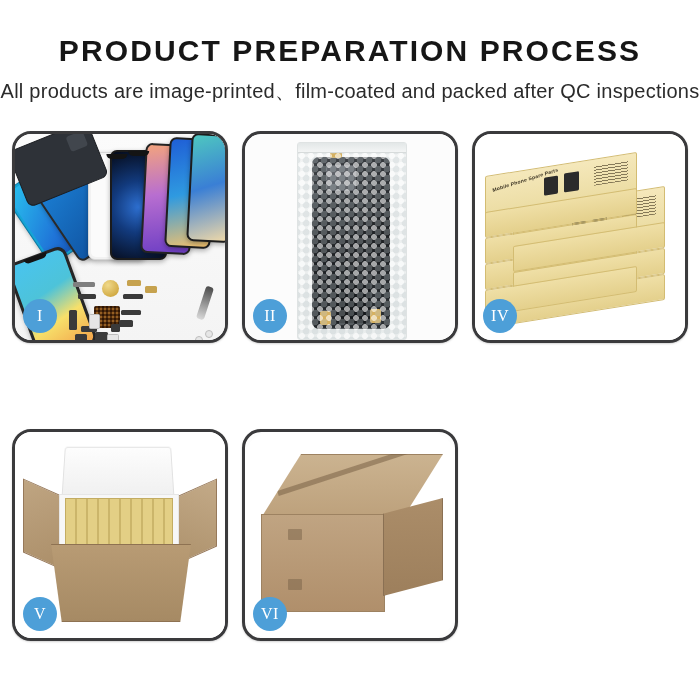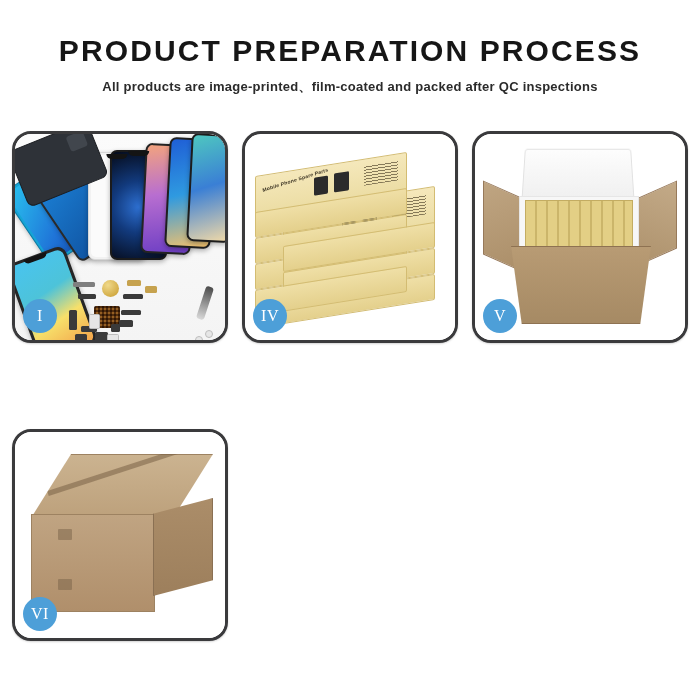--- a/index.html
+++ b/index.html
@@ -17,24 +17,24 @@
   .title{
     font-size:30px;
     font-weight:700;
     letter-spacing:2.1px;
     color:#161616;
     line-height:1.1;
     font-family:Liberation Sans, sans-serif;
   }
   .subtitle{
     margin-top:11px;
-    font-size:13px;
+    font-size:20px;
     color:#2b2b2b;
     letter-spacing:.25px;
-    font-weight:700;
+    font-weight:400;
   }
 
   
   .grid{
     position:absolute;
     left:12px;top:131px;
     width:676px;height:512px;
     display:grid;
     grid-template-columns:repeat(3,216px);
     grid-template-rows:repeat(2,212px);
@@ -177,21 +177,21 @@
         background:linear-gradient(180deg,#b89b74 0%,#a68a64 100%);
         border:1px solid #8e7252;border-radius:0 0 3px 3px;
         clip-path:polygon(4% 0,96% 0,89% 100%,11% 100%);}
   .innerwhite{position:absolute;left:44px;top:62px;width:118px;height:56px;
         background:#f7f7f7;border:1px solid #e6e6e6;}
   .ybars{position:absolute;left:50px;top:66px;width:106px;height:46px;
         background:repeating-linear-gradient(90deg,#e3cf85 0 9px,#cbb56a 9px 11px);
         border:1px solid #c3ac62;}
 
   
-  .p6{background:#ffffff;}
+  .p6{background:#ffffff;border-radius:26px;}
   .c6-top{position:absolute;left:16px;top:22px;width:180px;height:62px;
         background:linear-gradient(180deg,#cbb390 0%,#bda17c 100%);
         border:1px solid #9d8261;
         clip-path:polygon(22% 0,100% 0,78% 100%,0 100%);}
   .c6-front{position:absolute;left:16px;top:82px;width:122px;height:96px;
         background:linear-gradient(180deg,#c0a482 0%,#b08f6b 100%);
         border:1px solid #9d8261;}
   .c6-side{position:absolute;left:138px;top:66px;width:58px;height:96px;
         background:linear-gradient(180deg,#ab8d69 0%,#9d7f5c 100%);
         border:1px solid #8a7053;
@@ -258,20 +258,35 @@
         <div class="prt" style="left:80px;top:198px;width:13px;height:10px;"></div>
         <div class="prt w" style="left:74px;top:180px;width:9px;height:13px;"></div>
         <div class="prt w" style="left:92px;top:200px;width:10px;height:8px;"></div>
         <div class="prt" style="left:96px;top:190px;width:9px;height:8px;"></div>
         <div class="prt w" style="left:190px;top:196px;width:6px;height:6px;border-radius:50%;"></div>
         <div class="prt w" style="left:180px;top:202px;width:6px;height:6px;border-radius:50%;"></div>
         <div class="badge">I</div>
       </div>
     </div>
 
+    <div class="panel">
+      <div class="photo p2">
+        <div class="bag">
+          <div class="insidep">
+            <div class="flexcab"></div>
+          </div>
+          <div class="goldtab" style="left:32px;top:8px;width:12px;height:7px;"></div>
+          <div class="goldtab" style="left:22px;top:168px;width:11px;height:14px;"></div>
+          <div class="goldtab" style="left:72px;top:166px;width:11px;height:14px;"></div>
+          <div class="bubbles"></div>
+          <div class="bagtop"></div>
+        </div>
+        <div class="badge">II</div>
+      </div>
+    </div>
 
 
     <div class="panel">
       <div class="photo p4">
         <div class="stk">
           <div class="box4 top" style="left:0;top:8px;transform:skewY(-9deg);">
             <div class="lbl4">Mobile Phone Spare Parts</div>
             <div class="sw4" style="left:58px;top:10px;width:14px;height:18px;"></div>
             <div class="sw4" style="left:78px;top:9px;width:15px;height:19px;"></div>
             <div class="bars4"></div>

